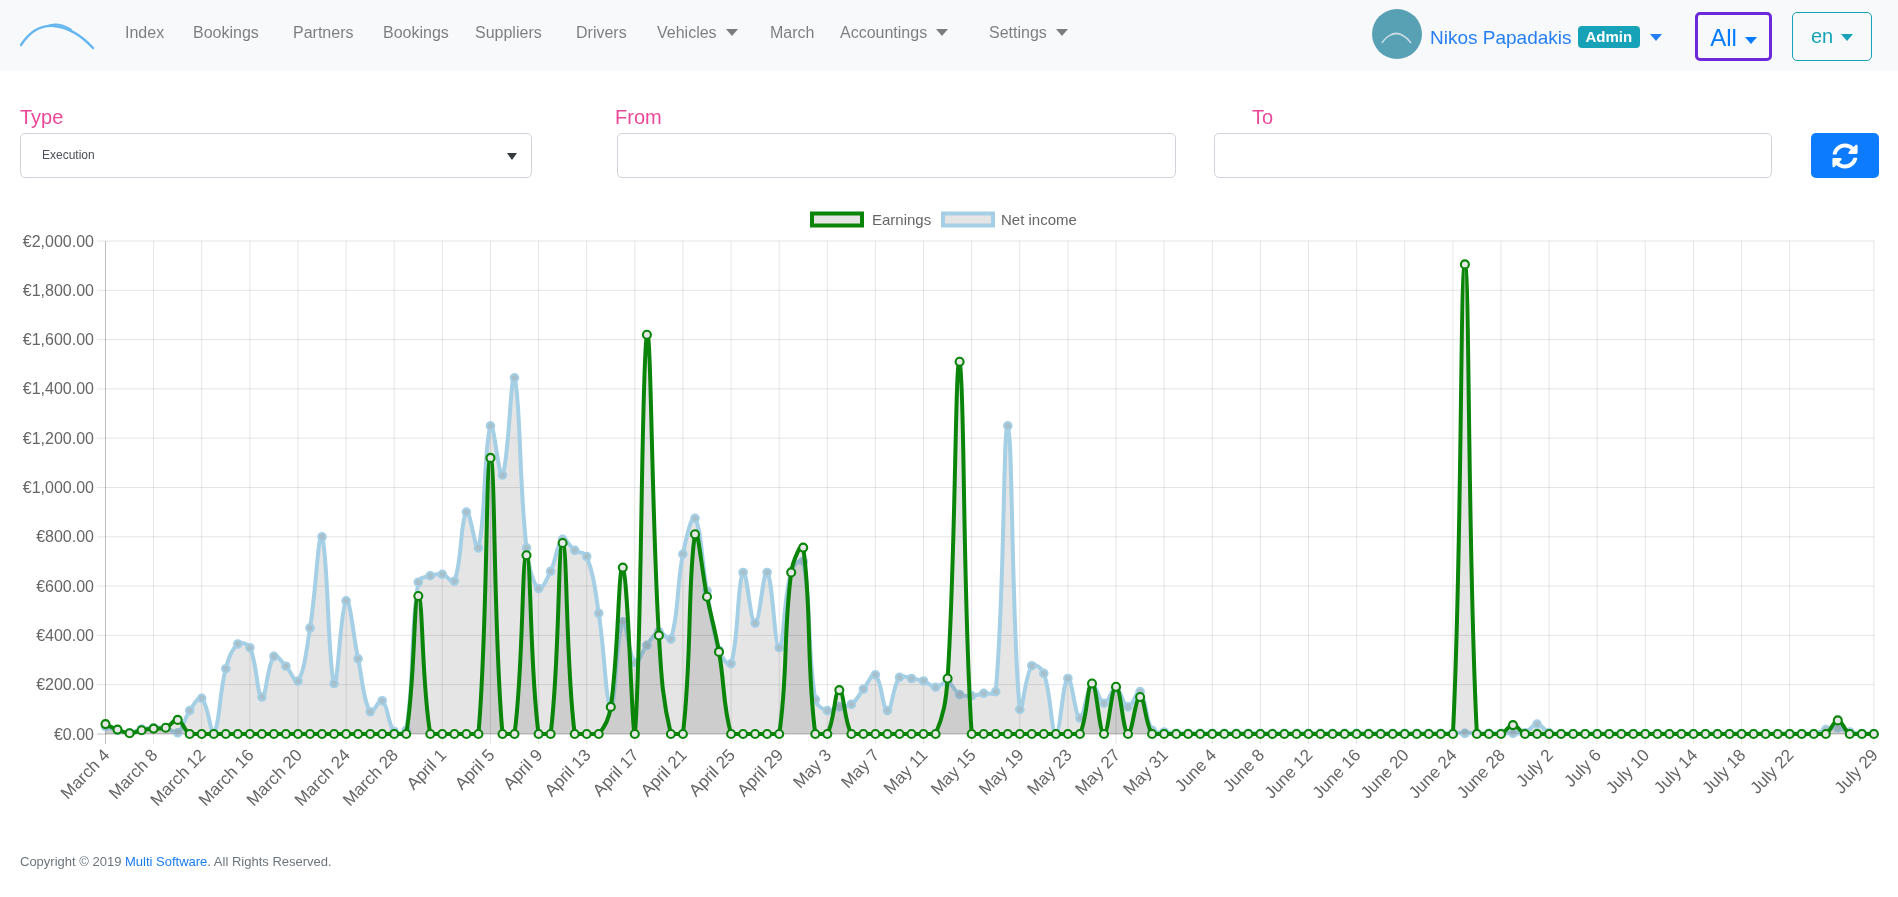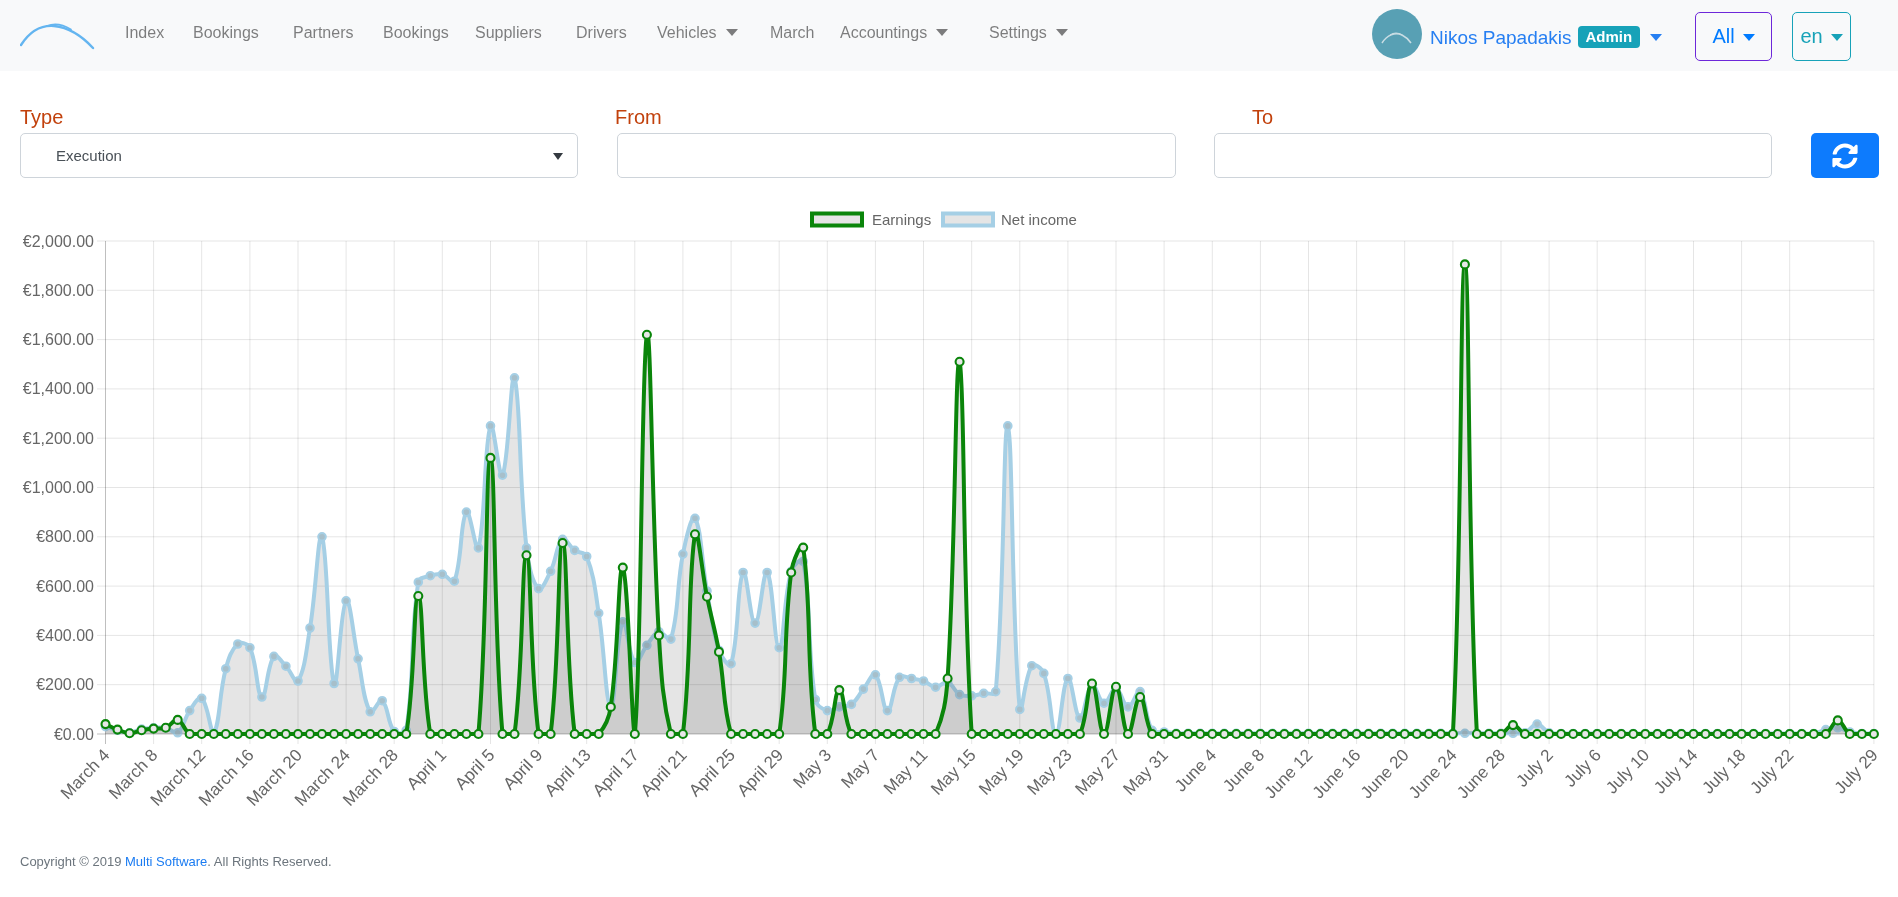--- a/index.html
+++ b/index.html
@@ -4,26 +4,26 @@
 <style>
 * { margin:0; padding:0; box-sizing:border-box; }
 body { width:1898px; height:897px; font-family:"Liberation Sans",sans-serif; background:#fff; position:relative; overflow:hidden; }
 .navbar { position:absolute; left:0; top:0; width:1898px; height:71px; background:#f8f9fa; }
 .nav-item { position:absolute; top:24px; font-size:16px; color:rgba(0,0,0,0.5); white-space:nowrap; }
 .caret { display:inline-block; width:0; height:0; border-left:6px solid transparent; border-right:6px solid transparent; border-top:7px solid rgba(0,0,0,0.5); margin-left:9px; vertical-align:2px; }
 .avatar { position:absolute; left:1372px; top:9px; width:50px; height:50px; border-radius:50%; background:#58a0b4; }
 .uname { position:absolute; left:1430px; top:26px; font-size:19px; color:#267ff2; white-space:nowrap; }
 .badge { display:inline-block; background:#17a2b8; color:#fff; font-size:15px; font-weight:bold; padding:2px 8px 3px; border-radius:4px; margin-left:6px; vertical-align:2px; }
 .caret-b { display:inline-block; width:0; height:0; border-left:6px solid transparent; border-right:6px solid transparent; border-top:7px solid #267ff2; margin-left:10px; vertical-align:3px; }
-.btn-all { position:absolute; left:1695px; top:12px; width:77px; height:49px; border:1px solid #6d28d9; border-radius:5px; color:#007bff; font-size:20px; text-align:center; line-height:46px; }
-.btn-en { position:absolute; left:1792px; top:12px; width:59px; height:49px; border:1px solid #17a2b8; border-radius:5px; color:#17a2b8; font-size:20px; text-align:center; line-height:46px; }
+.btn-all { position:absolute; left:1695px; top:12px; width:77px; height:49px; border:3px solid #6d28d9; border-radius:5px; color:#007bff; font-size:24px; text-align:center; line-height:46px; }
+.btn-en { position:absolute; left:1792px; top:12px; width:80px; height:49px; border:1px solid #17a2b8; border-radius:5px; color:#17a2b8; font-size:20px; text-align:center; line-height:46px; }
 .caret-all { display:inline-block; width:0; height:0; border-left:6px solid transparent; border-right:6px solid transparent; border-top:7px solid #007bff; margin-left:8px; vertical-align:2px; }
 .caret-en { display:inline-block; width:0; height:0; border-left:6px solid transparent; border-right:6px solid transparent; border-top:7px solid #17a2b8; margin-left:8px; vertical-align:2px; }
-.flabel { position:absolute; top:106px; font-size:20px; color:#c2410c; }
-.fselect { position:absolute; left:20px; top:133px; width:558px; height:45px; border:1px solid #ced4da; border-radius:5px; background:#fff; font-size:15px; color:#495057; line-height:43px; padding-left:35px; }
+.flabel { position:absolute; top:106px; font-size:20px; color:#ec4899; }
+.fselect { position:absolute; left:20px; top:133px; width:512px; height:45px; border:1px solid #ced4da; border-radius:5px; background:#fff; font-size:12px; color:#495057; line-height:43px; padding-left:21px; }
 .sel-arrow { position:absolute; right:14px; top:19px; width:0; height:0; border-left:5px solid transparent; border-right:5px solid transparent; border-top:7px solid #343a40; }
 .finput { position:absolute; top:133px; height:45px; border:1px solid #ced4da; border-radius:5px; background:#fff; }
 .btn-refresh { position:absolute; left:1811px; top:133px; width:68px; height:45px; background:#0d7bfd; border-radius:5px; }
 .footer { position:absolute; left:20px; top:854px; font-size:13px; color:#6c757d; }
 .footer a { color:#1b7cf2; text-decoration:none; }
 .chart { position:absolute; left:0; top:196px; }
 </style>
 </head>
 <body>
 <div class="navbar">

